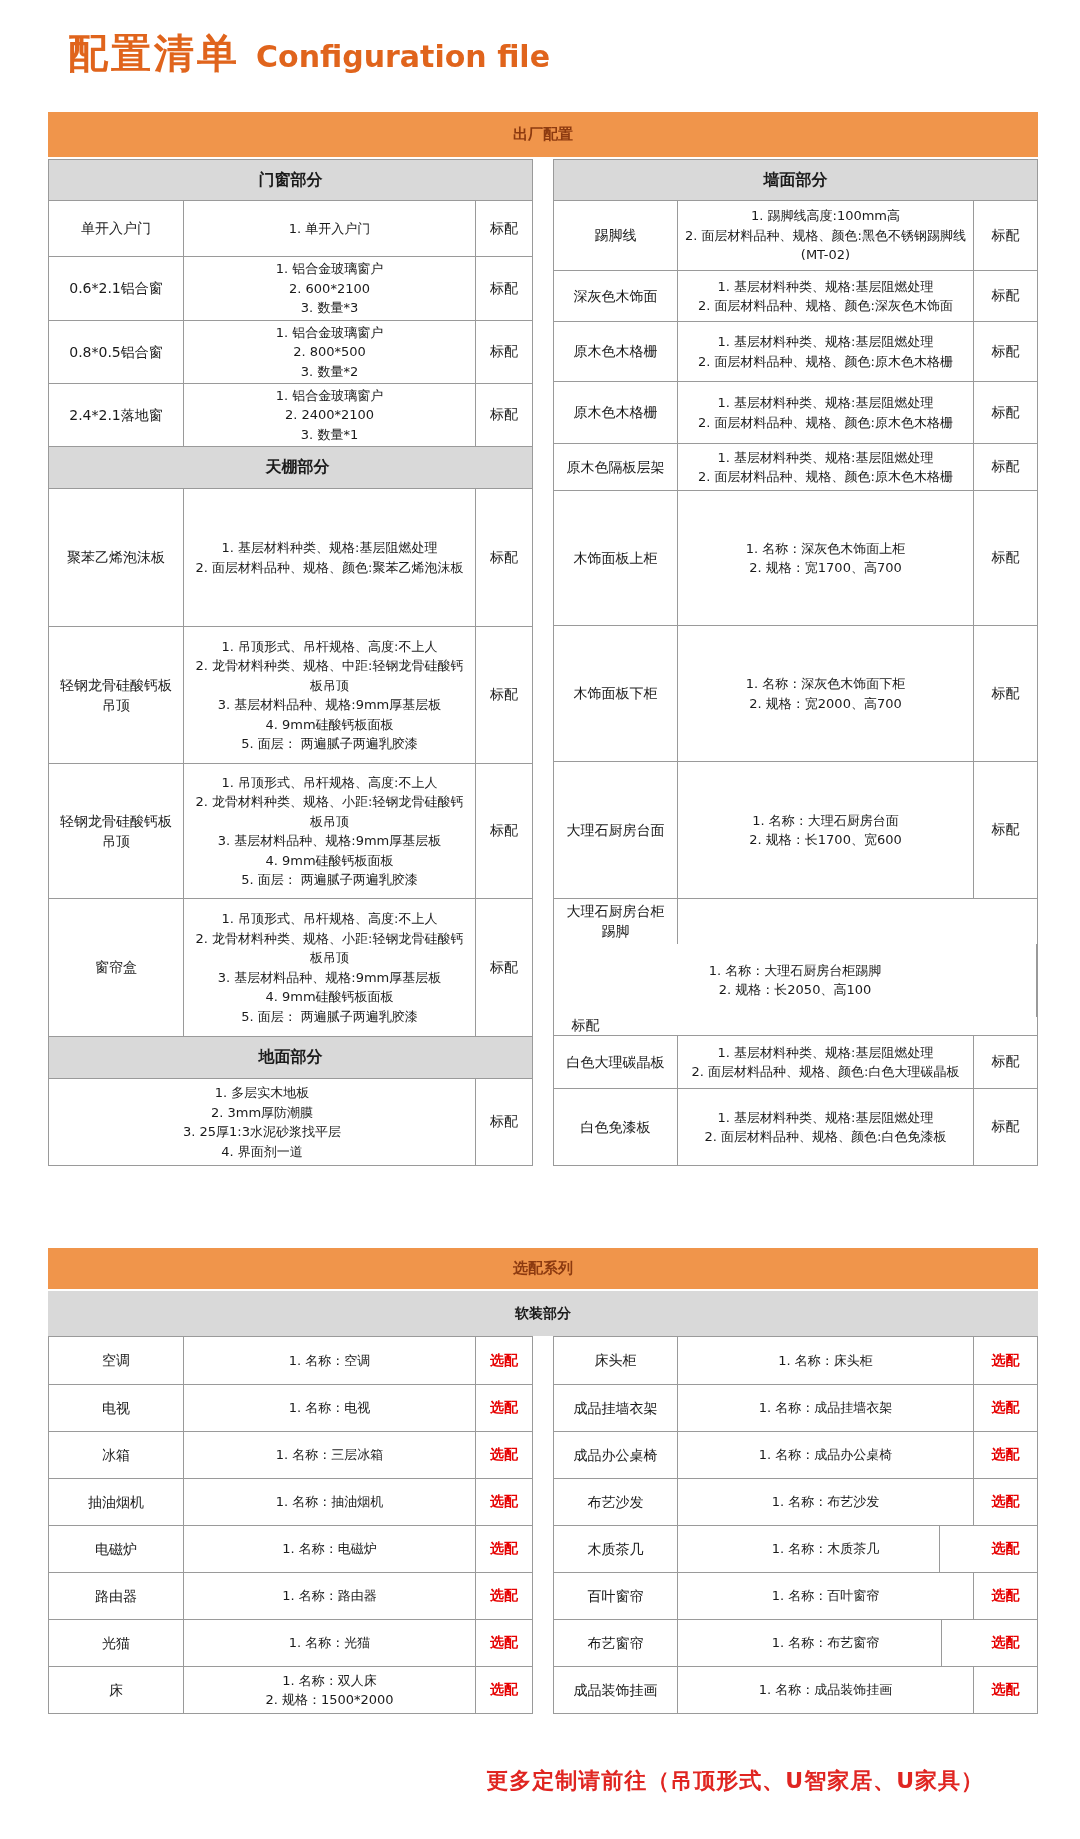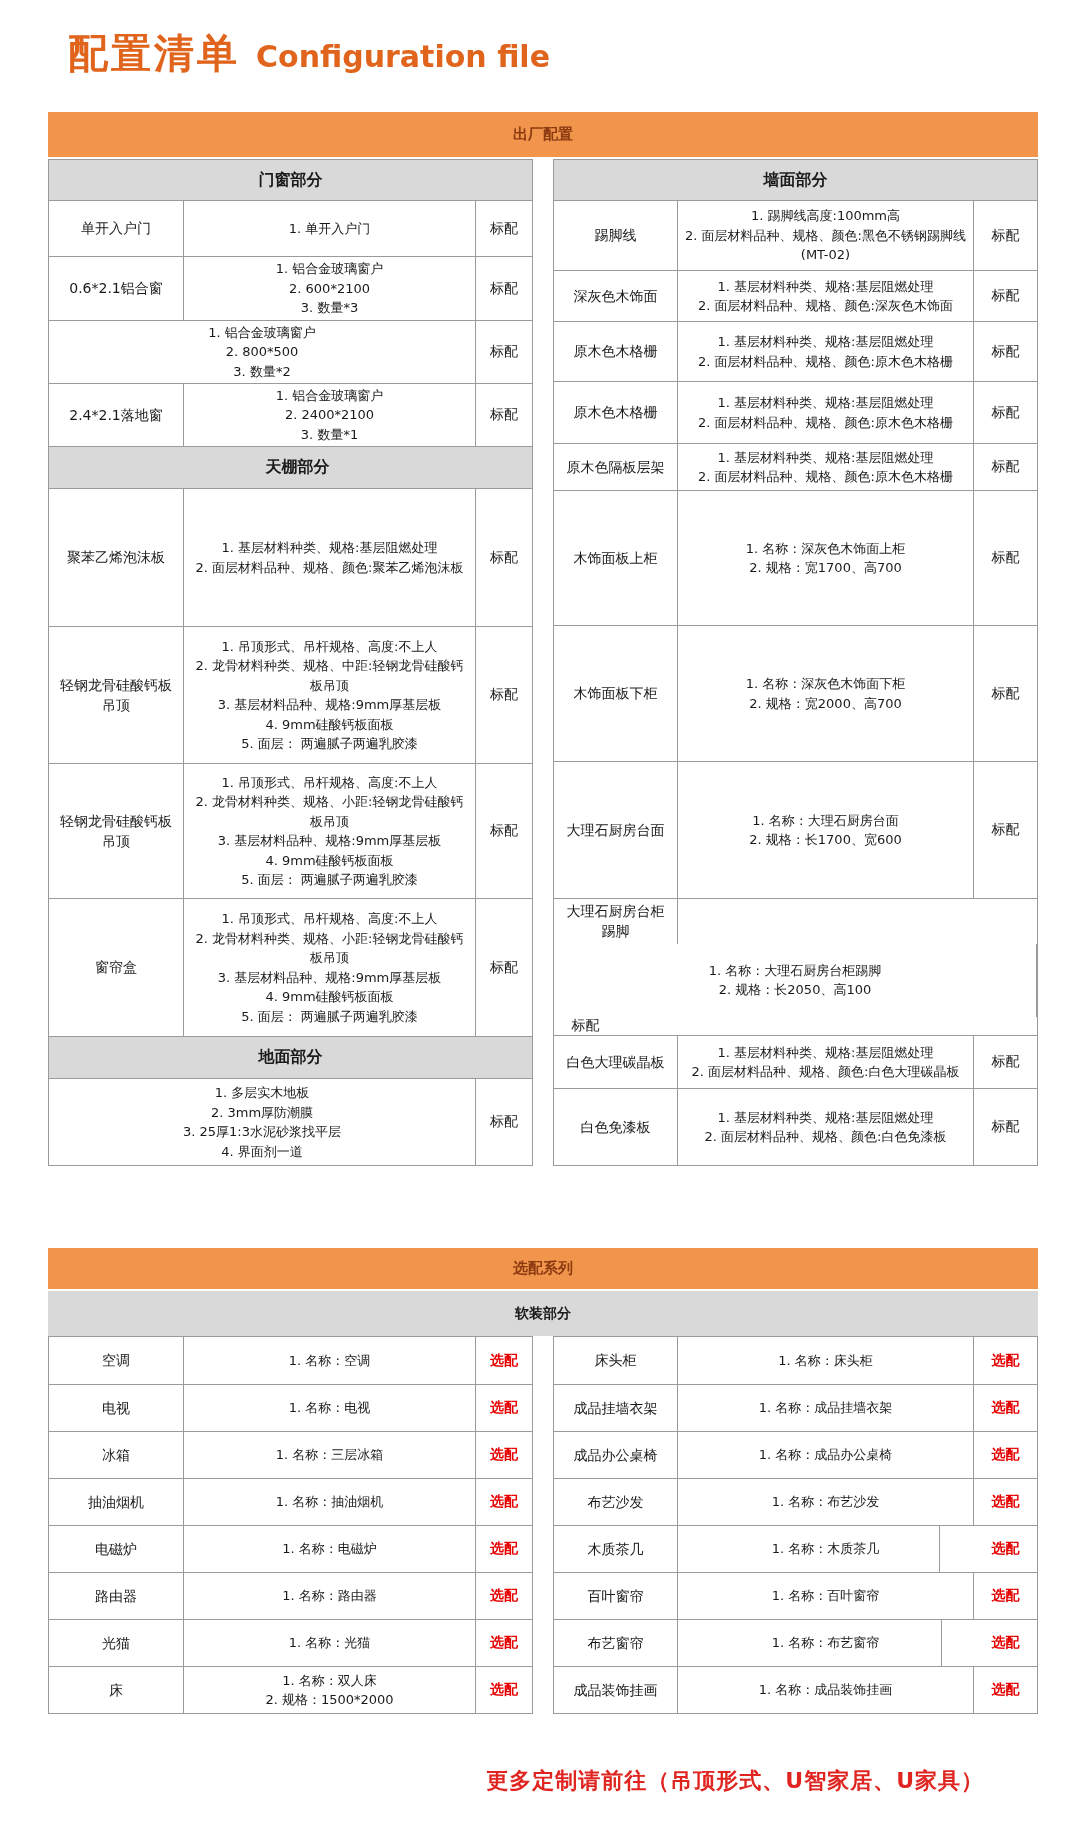--- a/index.html
+++ b/index.html
@@ -90,20 +90,23 @@
             <div>0.6*2.1铝合窗</div>
           </div>
           <div class="cell desc">
             <div>1. 铝合金玻璃窗户</div>
             <div>2. 600*2100</div>
             <div>3. 数量*3</div>
           </div>
           <div class="cell flag">标配</div>
         </div>
         <div class="row" style="height: 63px;">
+          <div class="cell name">
+            <div>0.8*0.5铝合窗</div>
+          </div>
           <div class="cell desc">
             <div>1. 铝合金玻璃窗户</div>
             <div>2. 800*500</div>
             <div>3. 数量*2</div>
           </div>
           <div class="cell flag">标配</div>
         </div>
         <div class="row" style="height: 63px;">
           <div class="cell name">
             <div>2.4*2.1落地窗</div>

